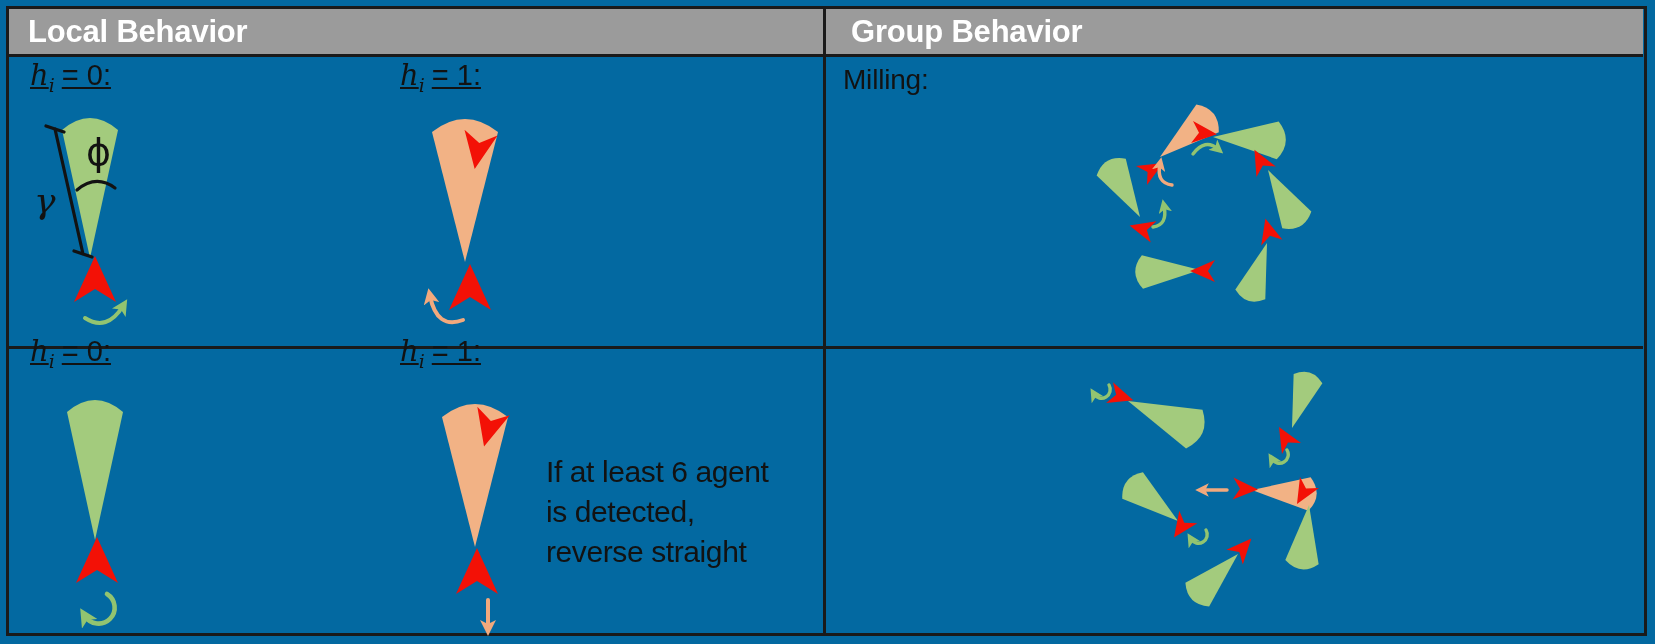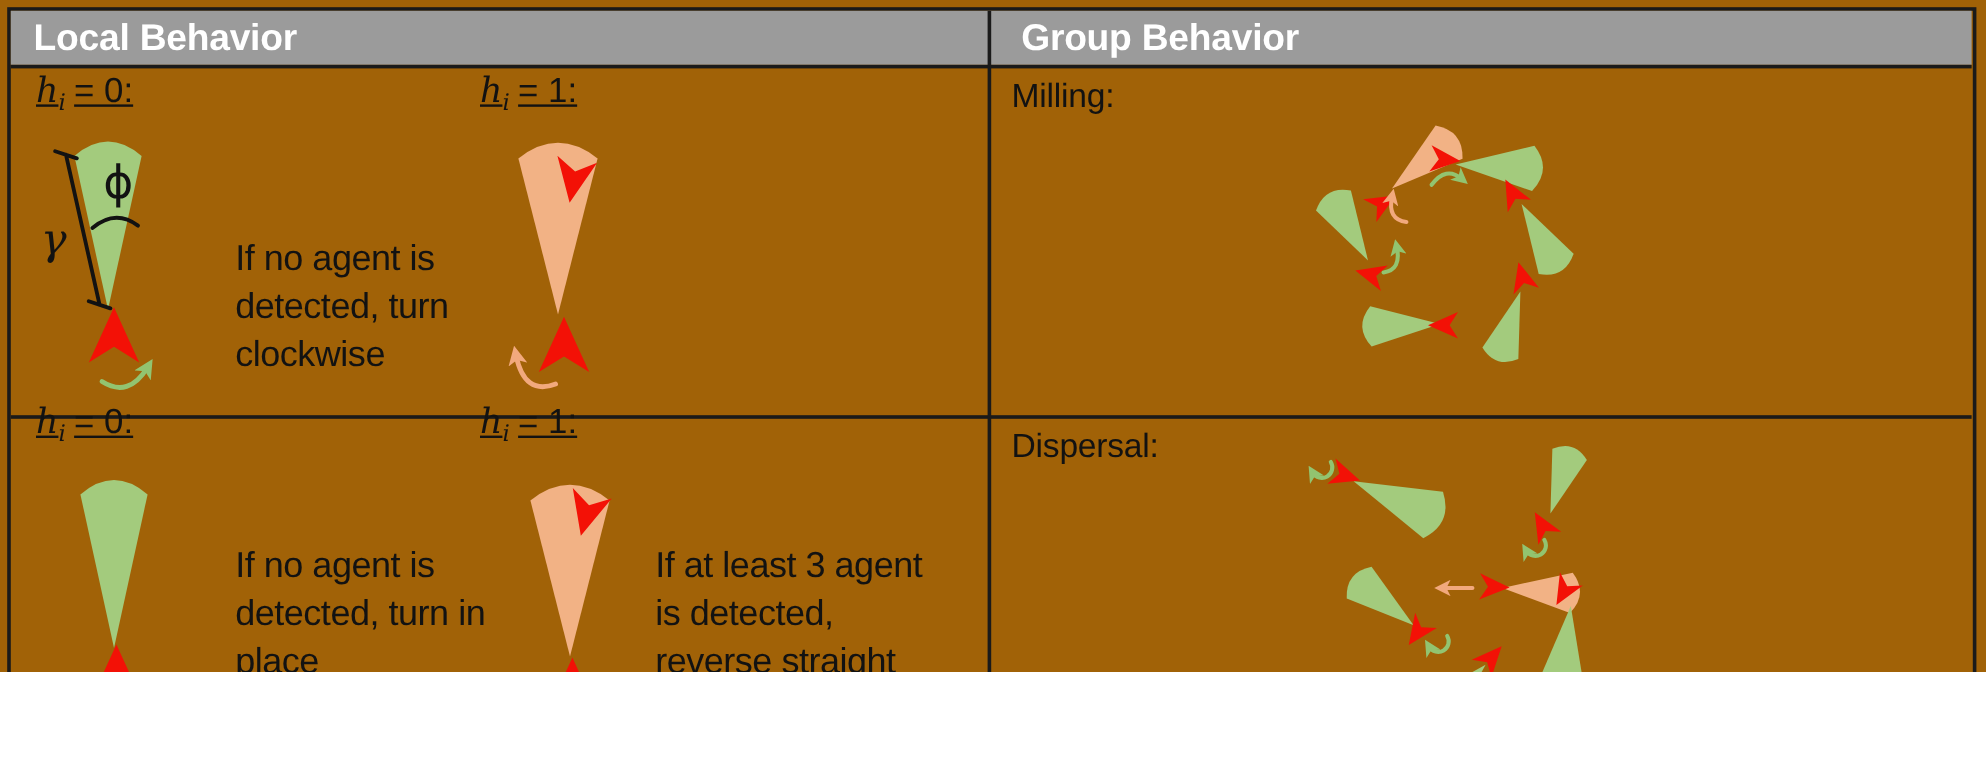--- a/index.html
+++ b/index.html
@@ -1,16 +1,16 @@
 <!DOCTYPE html>
 <html style="--header-bg: #9b9b9b; --header-text: #ffffff; --border: #1a1a1a; --text: #121212; --cone-green: #a3cb7d; --cone-orange: #f2b285; --agent-red: #f31106; --arrow-green: #92c470; --arrow-orange: #f2a97d;"><head>
 <meta charset="utf-8">
 <style>
   html,body{margin:0;padding:0;background:#ffffff;}
-  #canvas{position:relative;width:1655px;height:560px;background:#a16207;
+  #canvas{position:relative;width:1655px;height:644px;background:#0369a1;
           font-family:"Liberation Sans",sans-serif;color:var(--text);overflow:hidden;}
   .abs{position:absolute;}
   
   #tbl-border{left:6px;top:6px;width:1641px;height:630px;border:3px solid var(--border);box-sizing:border-box;}
   #hdr-bg{left:9px;top:9px;width:1634px;height:45px;background:var(--header-bg);}
   .hline{background:var(--border);}
   .hdr-label{top:14px;font-size:31px;font-weight:bold;color:var(--header-text);letter-spacing:-0.2px;}
   
   .desc{font-size:30px;line-height:40px;letter-spacing:-0.4px;color:var(--text);}
   .cell-label{font-size:28px;color:var(--text);letter-spacing:-0.2px;}
@@ -71,21 +71,20 @@
   <svg class="abs" style="left:15px;top:60px;" width="185" height="285" viewBox="0 0 185 285">
     <use href="#cone-big" class="cg" transform="translate(75,198)"></use>
     <path class="ann" d="M31,66 L49,72 M40,69 L68,194 M59,191 L77,197"></path>
     <path class="ann" d="M62,130 Q81,114 100,128"></path>
     <use href="#dart" class="red" transform="translate(80,220)"></use>
     <path class="ag" marker-end="url(#mg)" d="M70,258 Q92,272 108,246"></path>
   </svg>
   <div class="abs sym-phi" style="left:86px;top:130px;">ϕ</div>
   <div class="abs sym-gamma" style="left:34px;top:180px;">γ</div>
 
-  <div class="abs desc" style="left:196px;top:196px;width:245px;">If no agent is detected, turn clockwise</div>
 
   <svg class="abs" style="left:390px;top:78px;" width="175" height="262" viewBox="0 0 175 262">
     <use href="#cone-wide" class="co" transform="translate(75,184)"></use>
     <use href="#dart" class="red" transform="translate(88,72) rotate(190) scale(0.8)"></use>
     <use href="#dart" class="red" transform="translate(80,210)"></use>
     <path class="ao" marker-end="url(#mo)" d="M73,242 Q47,252 40,218"></path>
   </svg>
 
   <div class="abs cell-label" style="left:843px;top:64px;">Milling:</div>
   <svg class="abs" style="left:1075px;top:90px;" width="280" height="245" viewBox="0 0 280 245">
@@ -111,31 +110,29 @@
   </div>
   <div class="abs hlabel" style="left:400px;top:334px;">
     <span class="hvar">h</span><sub>i</sub><span class="hrel">= 1:</span>
   </div>
 
   <svg class="abs" style="left:25px;top:388px;" width="160" height="252" viewBox="0 0 160 252">
     <use href="#cone-big" class="cg" transform="translate(70,152)"></use>
     <use href="#dart" class="red" transform="translate(72,173)"></use>
     <path class="ag bigring" marker-end="url(#mg)" d="M 82,206 A 16,16 0 1 1 60,228"></path>
   </svg>
-  <div class="abs desc" style="left:196px;top:452px;width:262px;">If no agent is detected, turn in place</div>
 
   <svg class="abs" style="left:400px;top:390px;" width="170" height="260" viewBox="0 0 170 260">
     <use href="#cone-wide" class="co" transform="translate(75,157)"></use>
     <use href="#dart" class="red" transform="translate(89,38) rotate(195) scale(0.8)"></use>
     <use href="#dart" class="red" transform="translate(77,182)"></use>
     <path class="ao" marker-end="url(#mo)" d="M 88,210 L 88,238"></path>
   </svg>
-  <div class="abs desc" style="left:546px;top:452px;width:246px;">If at least 3 agent is detected, reverse straight</div>
+  <div class="abs desc" style="left:546px;top:452px;width:246px;">If at least 6 agent is detected, reverse straight</div>
 
-  <div class="abs cell-label" style="left:843px;top:356px;">Dispersal:</div>
   <svg class="abs" style="left:1075px;top:355px;" width="300" height="282" viewBox="0 0 300 282">
     <use href="#cone-sm" class="cg" transform="translate(53,46) rotate(113)"></use>
     <use href="#cone-sm" class="cg" transform="translate(103,166) rotate(-52) scale(0.8)"></use>
     <use href="#cone-sm" class="cg" transform="translate(217,73) rotate(18) scale(0.72)"></use>
     <use href="#cone-sm" class="co" transform="translate(177,135) rotate(94) scale(0.8)"></use>
     <use href="#cone-sm" class="cg" transform="translate(234,150) rotate(187) scale(0.8)"></use>
     <use href="#cone-sm" class="cg" transform="translate(163,199) rotate(225) scale(0.8)"></use>
     <use href="#dart-sm" class="red" transform="translate(45,41) rotate(108)"></use>
     <use href="#dart-sm" class="red" transform="translate(107,171) rotate(215)"></use>
     <use href="#dart-sm" class="red" transform="translate(211,84) rotate(-30)"></use>

